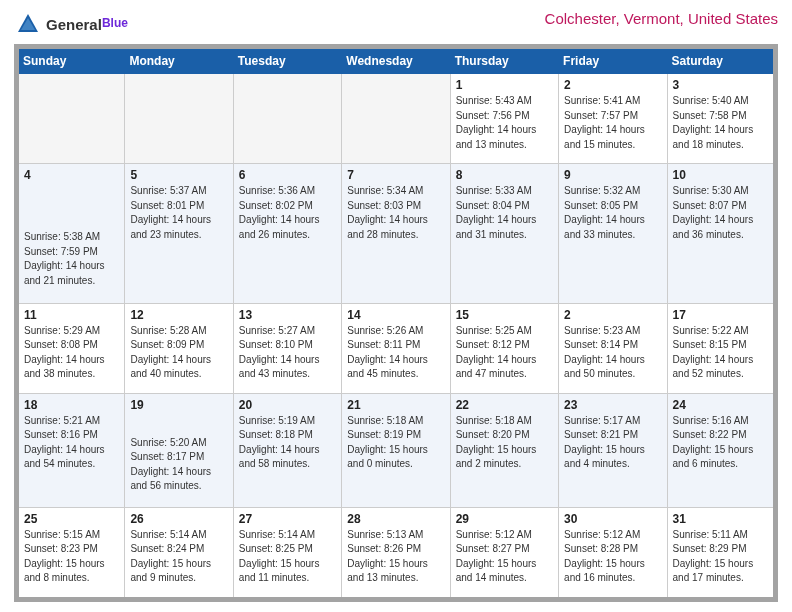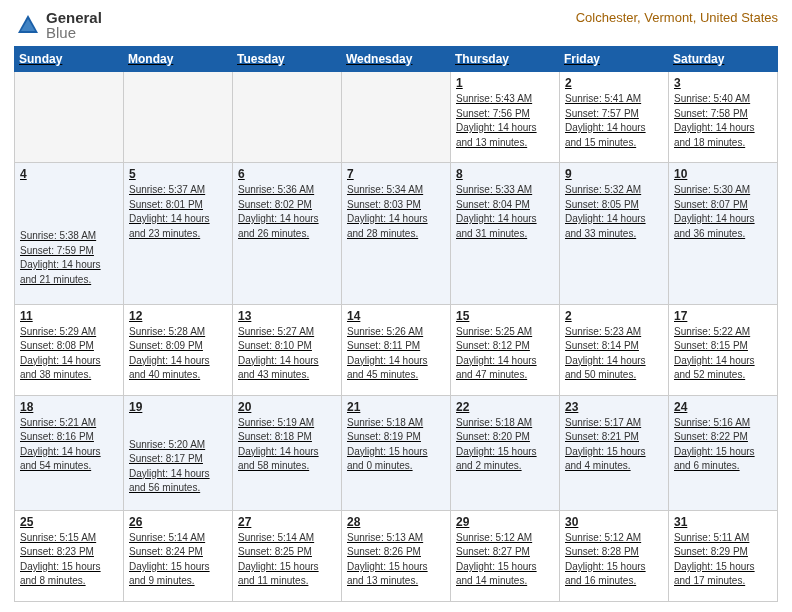--- a/index.html
+++ b/index.html
@@ -22,58 +22,57 @@
       justify-content: space-between;
       align-items: flex-start;
       margin-bottom: 6px;
     }
     .logo {
       display: flex;
       align-items: center;
     }
     .logo-text {
       display: flex;
-      flex-direction: column;
+      flex-direction: row;
       line-height: 1;
     }
     .logo-general {
       font-size: 15px;
       font-weight: bold;
       color: #333;
     }
     .logo-blue {
-      font-size: 15px;
-      font-weight: normal;
-      color: #737373;
+      font-size: 12px;
+      font-weight: bold;
+      color: #6d28d9;
     }
     .logo-icon {
       width: 28px;
       height: 28px;
       margin-right: 4px;
     }
     .title-block {
       text-align: right;
     }
     .month-title {
       font-size: 32px;
       font-weight: bold;
       color: #222;
       line-height: 1.1;
     }
     .location {
-      font-size: 13px;
-      color: #a16207;
+      font-size: 15px;
+      color: #be185d;
     }
     .calendar {
       flex: 1;
-      border: 1px solid #a3a3a3;
+      border: 5px solid #a3a3a3;
       border-collapse: collapse;
       width: 100%;
       table-layout: fixed;
-      text-decoration: underline;
     }
     .calendar th {
       background: #1a5fa8;
       color: #fff;
       font-size: 12px;
       font-weight: bold;
       padding: 5px 4px;
       border: 1px solid #1a5fa8;
       text-align: left;
     }

